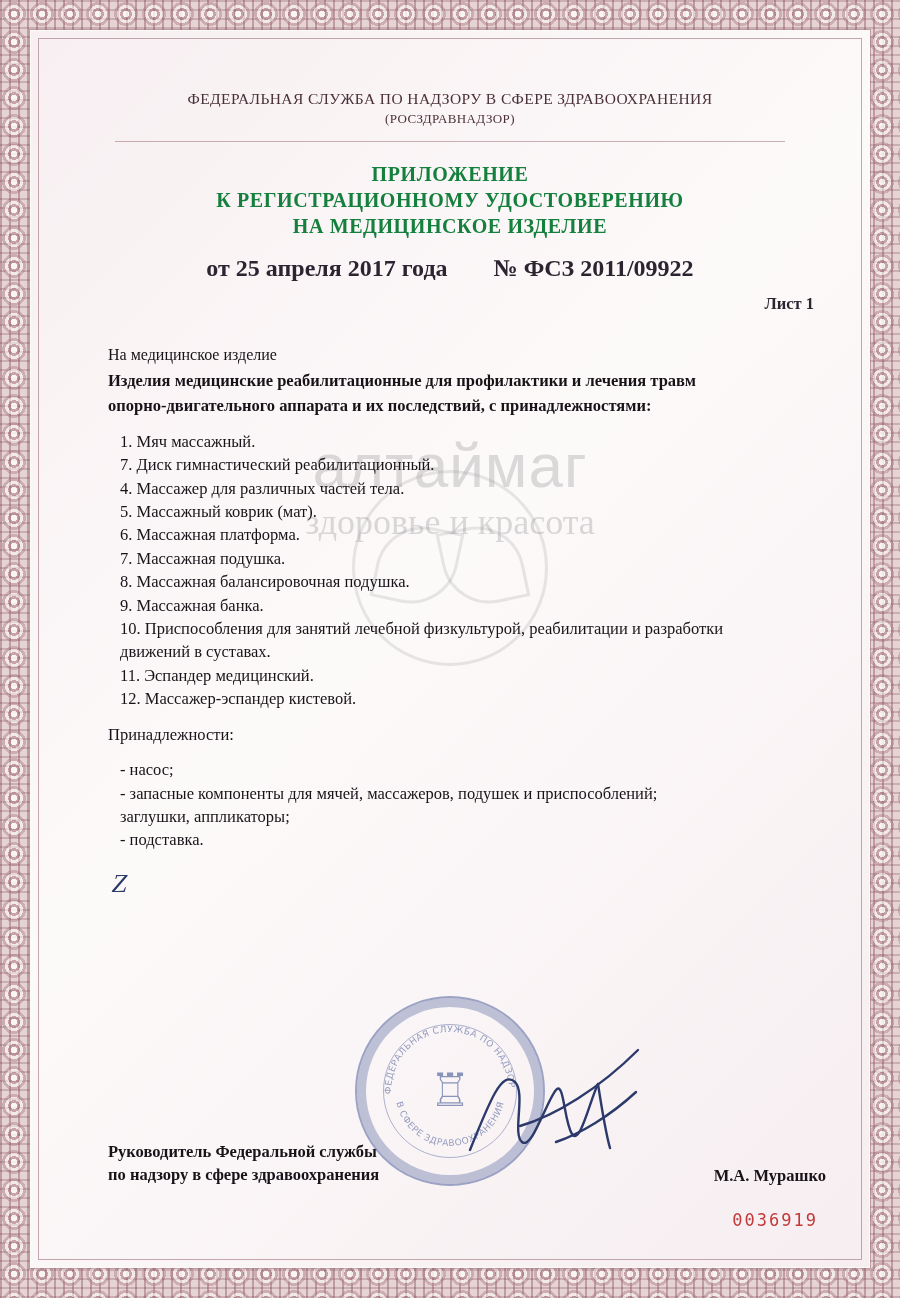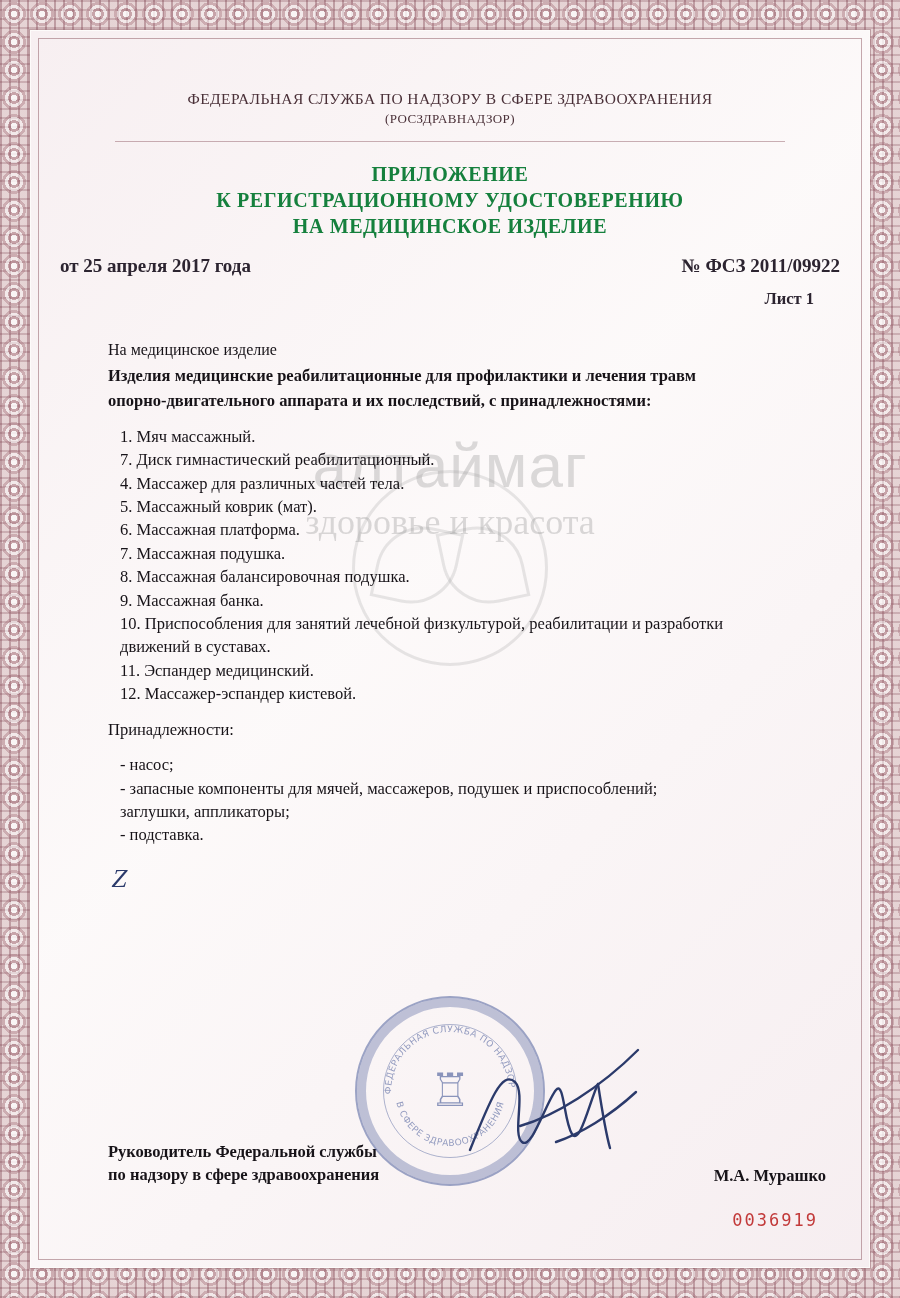--- a/index.html
+++ b/index.html
@@ -102,24 +102,24 @@
     font-weight: bold;
     font-size: 20px;
     letter-spacing: .6px;
     line-height: 1.28;
     margin-top: 20px;
   }
   .title .l2 { display: block; }
 
   .date-row {
     display: flex;
-    justify-content: space-between;
+    justify-content: center;
     gap: 46px;
     align-items: baseline;
-    font-size: 19px;
+    font-size: 24px;
     font-weight: bold;
     color: #2c2430;
     margin-top: 16px;
   }
   .sheet-row {
     text-align: right;
     font-size: 16.5px;
     font-weight: bold;
     color: #2c2430;
     margin-top: 12px;

